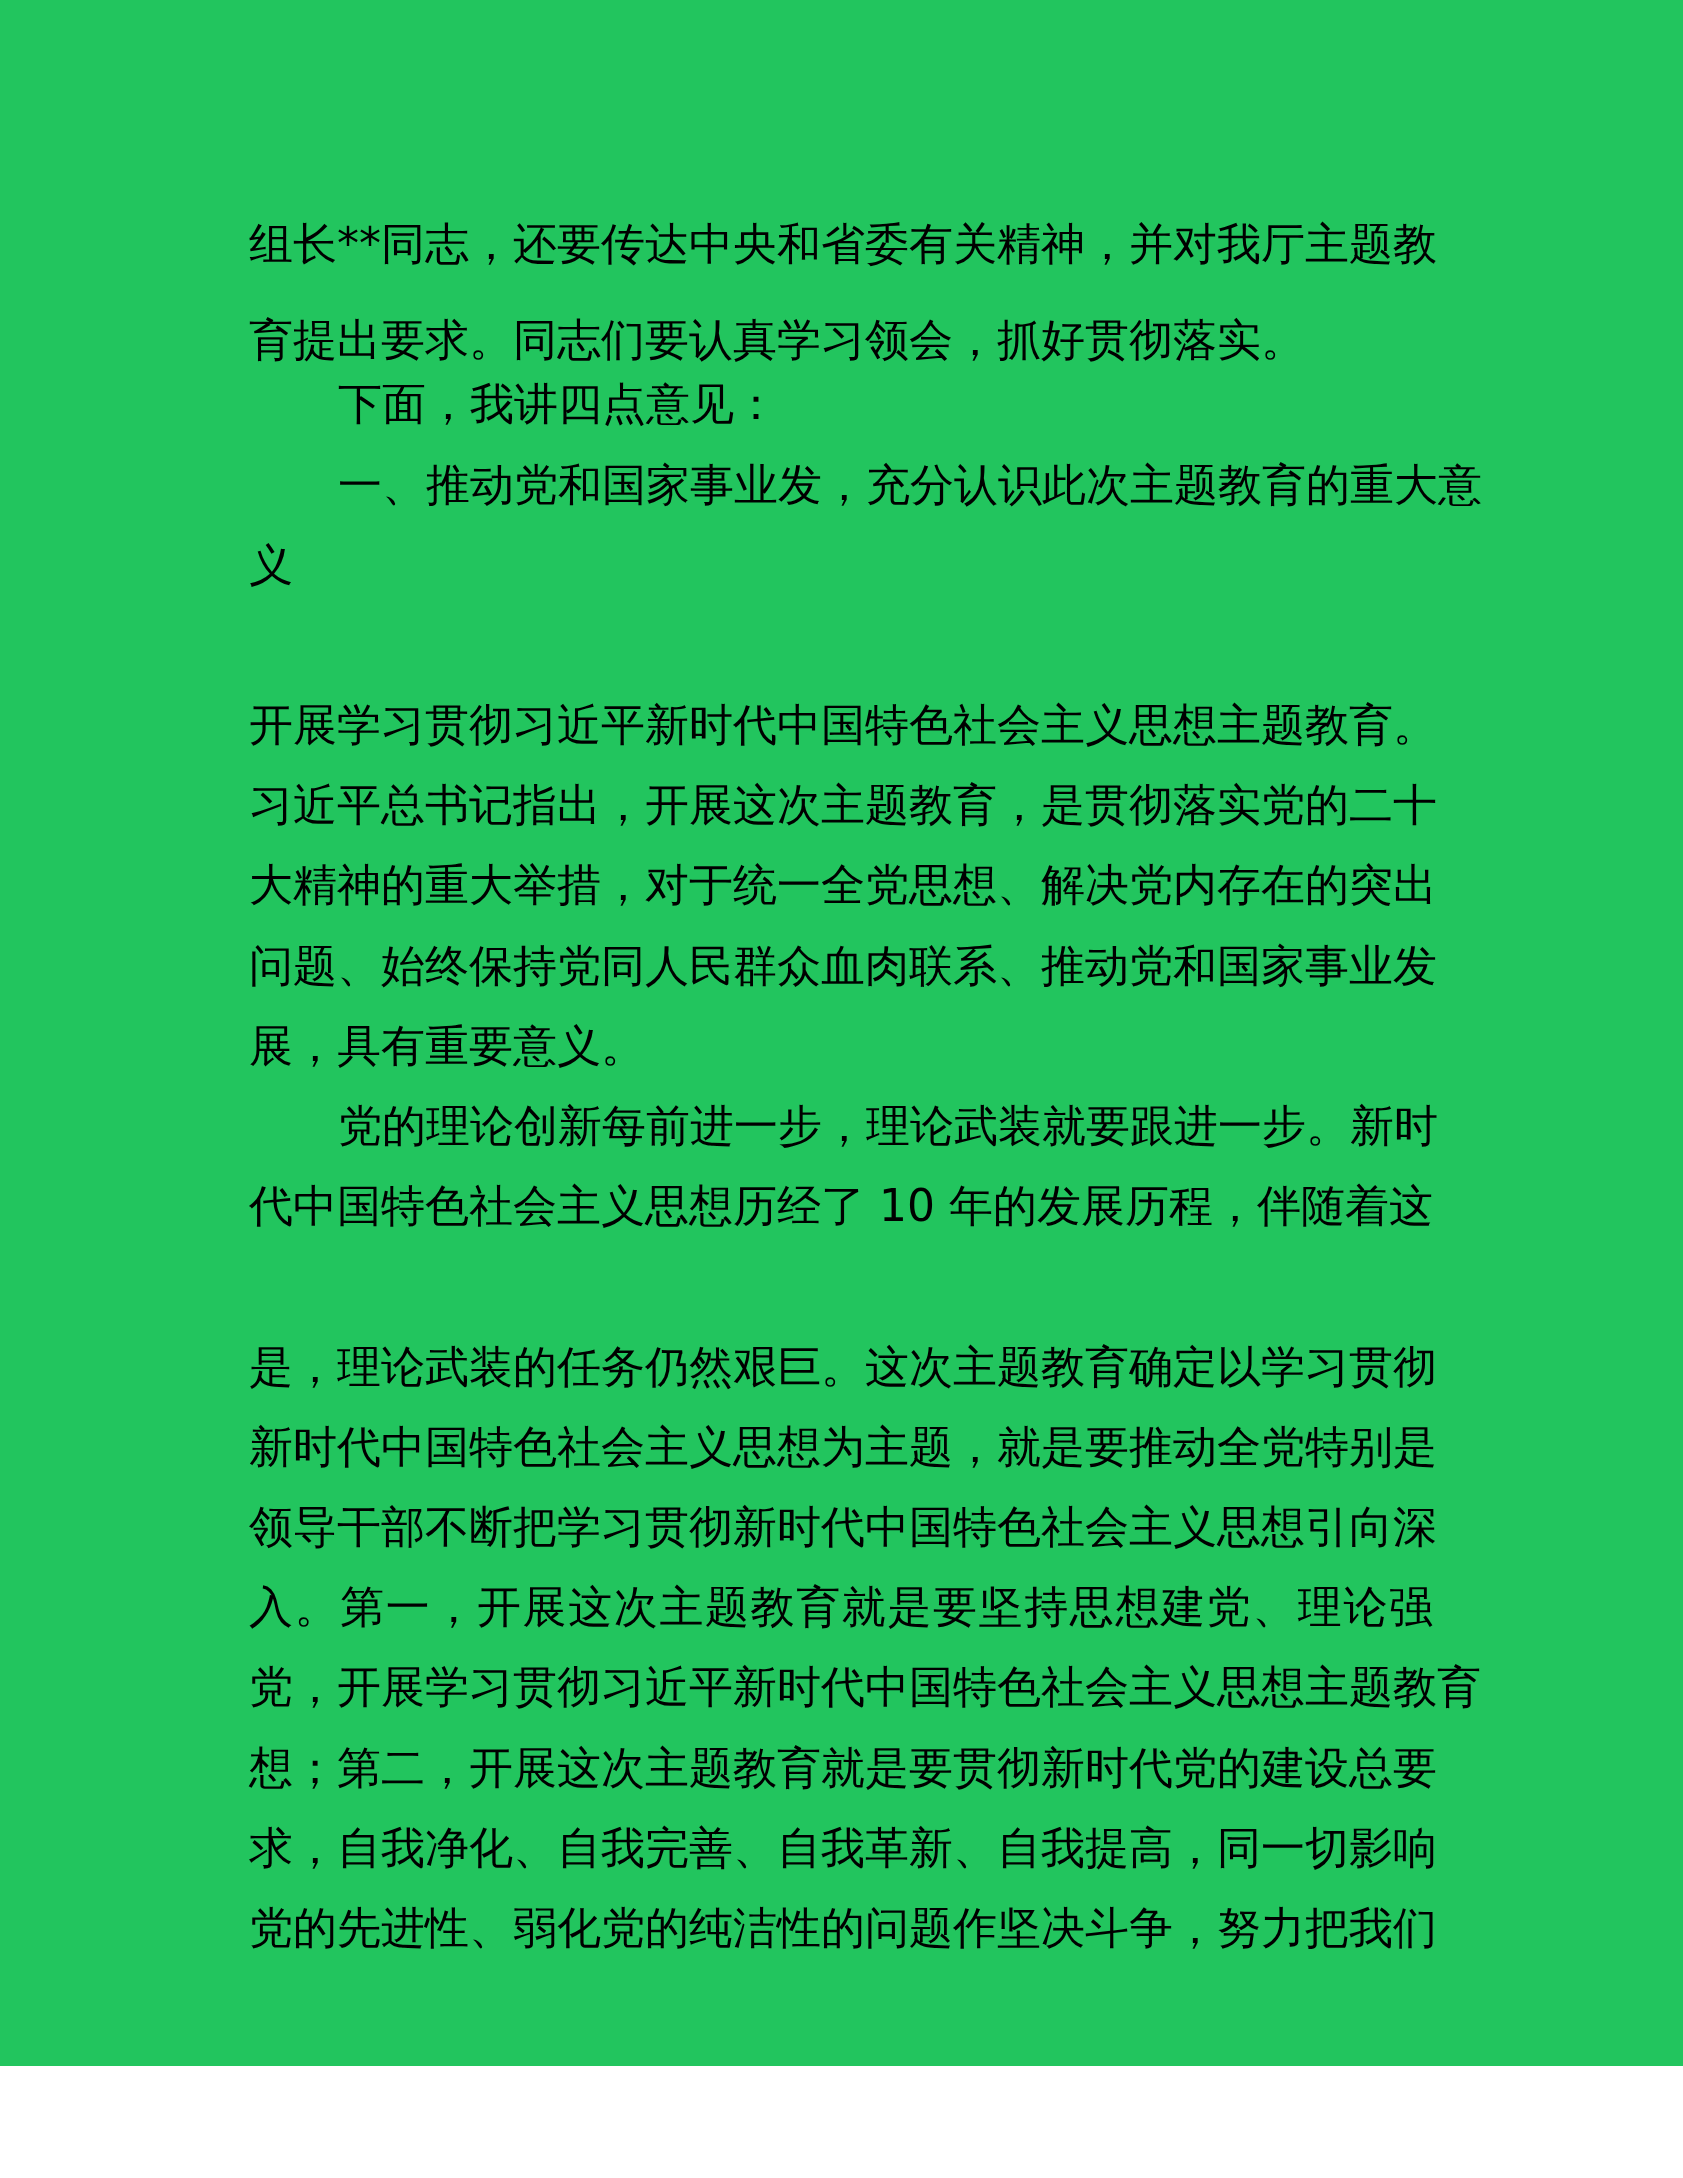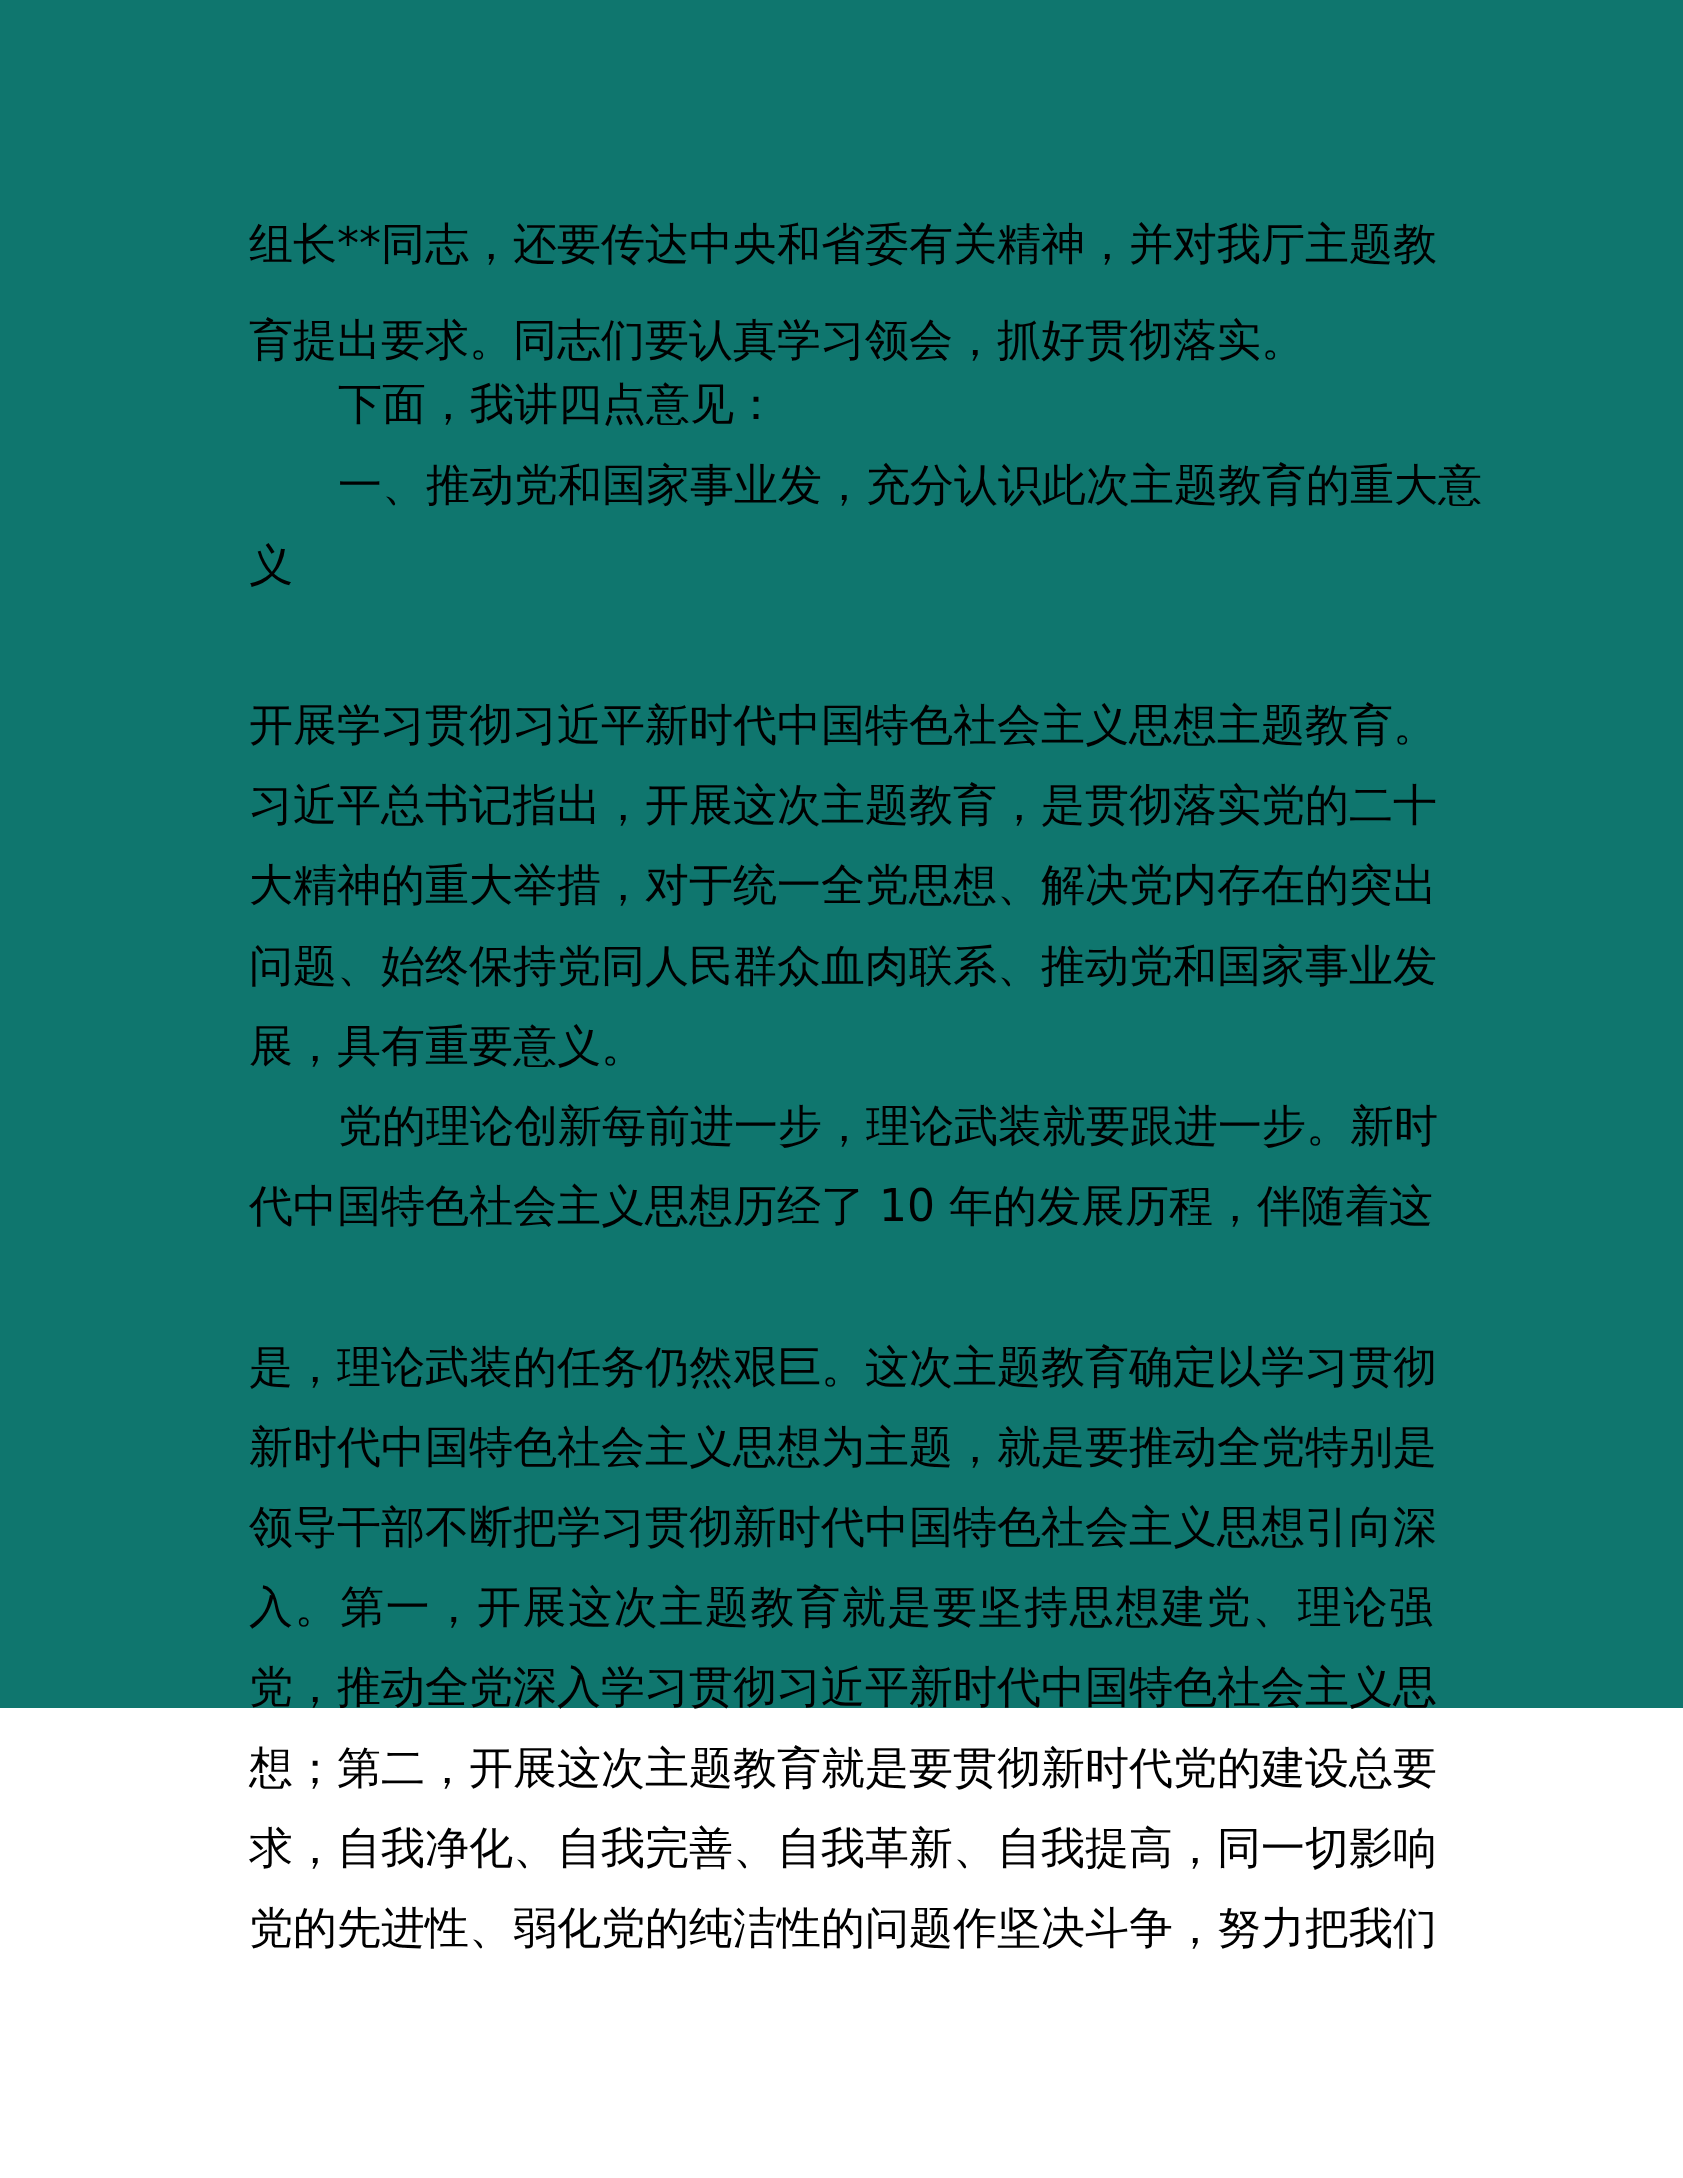--- a/index.html
+++ b/index.html
@@ -1,18 +1,18 @@
 <!DOCTYPE html>
 <html><head>
 <meta charset="utf-8">
 <style>
   html, body { margin:0; padding:0; background:#ffffff; }
   body { width:1683px; height:2178px; position:relative; overflow:hidden;
          font-family: "DejaVu Sans", "Liberation Sans", sans-serif; color:#000; }
-  .page { position:absolute; left:0; top:0; width:1683px; height:1708px; background:#0f766e; }
+  .page { position:absolute; left:0; top:0; width:1683px; height:2066px; background:#22c55e; }
   .line { position:absolute; left:249px; width:1184px; height:80px; line-height:80px;
           font-size:44px; white-space:nowrap; text-align:justify; text-align-last:justify; }
   .line.indent { left:338px; width:1096px; }
   .line.last { text-align-last:left; }
 </style>
 </head>
 <body>
 
 <div class="page">
 
@@ -29,18 +29,18 @@
   <div class="line" style="top:845px">大精神的重大举措，对于统一全党思想、解决党内存在的突出</div>
   <div class="line" style="top:926px">问题、始终保持党同人民群众血肉联系、推动党和国家事业发</div>
   <div class="line last" style="top:1006px">展，具有重要意义。</div>
 
   <div class="line indent" style="top:1086px">党的理论创新每前进一步，理论武装就要跟进一步。新时</div>
   <div class="line" style="top:1166px">代中国特色社会主义思想历经了 10 年的发展历程，伴随着这</div>
   <div class="line" style="top:1327px">是，理论武装的任务仍然艰巨。这次主题教育确定以学习贯彻</div>
   <div class="line" style="top:1407px">新时代中国特色社会主义思想为主题，就是要推动全党特别是</div>
   <div class="line" style="top:1487px">领导干部不断把学习贯彻新时代中国特色社会主义思想引向深</div>
   <div class="line" style="top:1567px">入。第一，开展这次主题教育就是要坚持思想建党、理论强</div>
-  <div class="line" style="top:1647px">党，推动全党深入学习贯彻习近平新时代中国特色社会主义思</div>
+  <div class="line" style="top:1647px">党，开展学习贯彻习近平新时代中国特色社会主义思想主题教育</div>
   <div class="line" style="top:1728px">想；第二，开展这次主题教育就是要贯彻新时代党的建设总要</div>
   <div class="line" style="top:1808px">求，自我净化、自我完善、自我革新、自我提高，同一切影响</div>
   <div class="line" style="top:1888px">党的先进性、弱化党的纯洁性的问题作坚决斗争，努力把我们</div>
 </div>
 
 
 </body></html>

